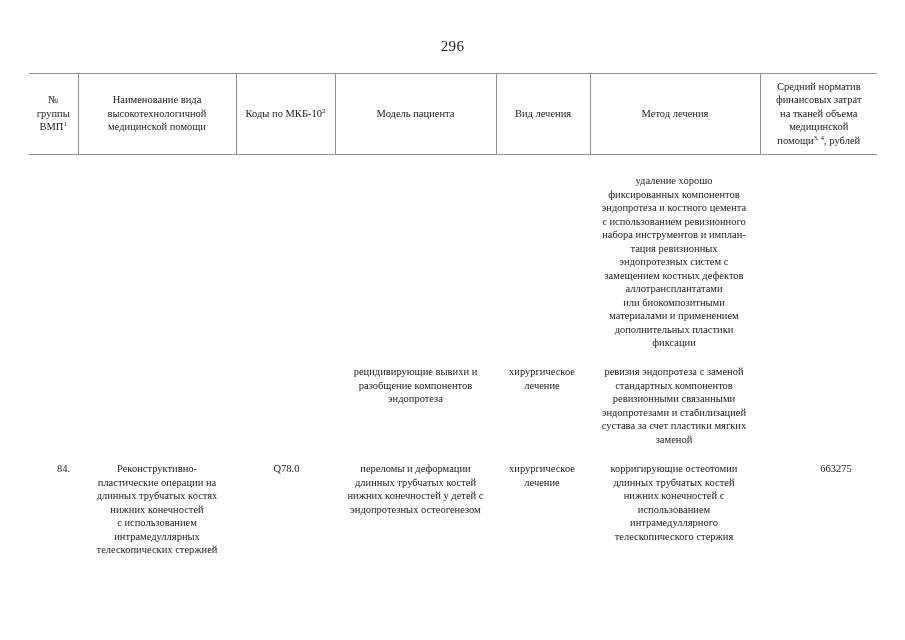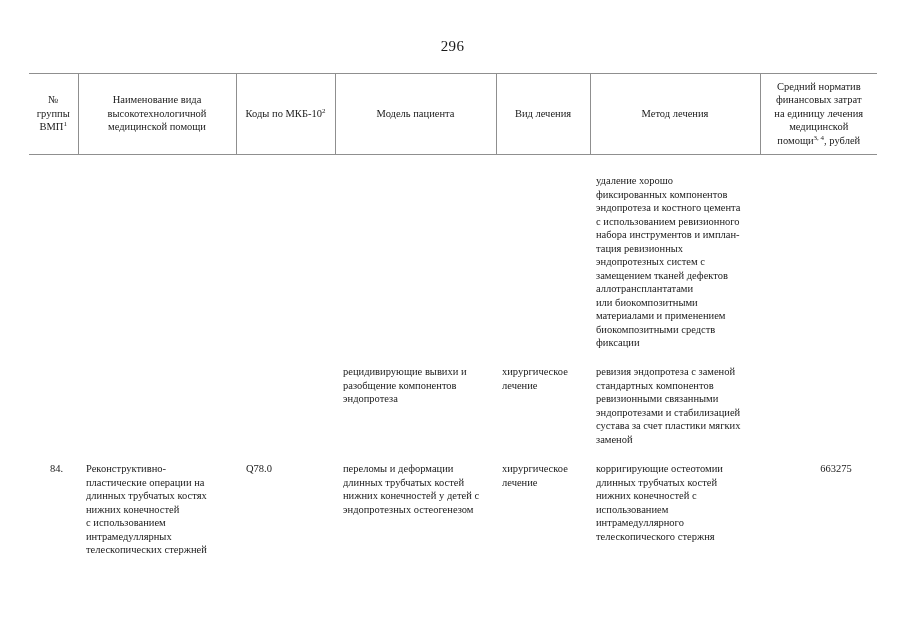--- a/index.html
+++ b/index.html
@@ -66,24 +66,24 @@
   }
   .doc-table thead th.first { border-left: none; }
   .doc-table thead th.last  { border-right: none; }
 
   .doc-table tbody td {
     border: none;
     vertical-align: top;
     font-size: 10.5px;
     line-height: 1.285;
     padding: 0 8px 0 4px;
-    text-align: left;
+    text-align: center;
   }
   .doc-table tbody td.num {
-    text-align: center;
+    text-align: right;
     padding-left: 14px;
     white-space: nowrap;
   }
   .doc-table tbody td.cost {
     text-align: center;
     padding-left: 43px;
     white-space: nowrap;
   }
   .doc-table tbody td.codes {
     padding-left: 10px;
@@ -137,21 +137,21 @@
           </th>
         <th class="cell-lines">
             <span>Вид лечения</span>
           </th>
         <th class="cell-lines">
             <span>Метод лечения</span>
           </th>
         <th class="last cell-lines">
             <span>Средний норматив</span>
             <span>финансовых затрат</span>
-            <span>на единицу лечения</span>
+            <span>на тканей объема</span>
             <span>медицинской</span>
             <span>помощи<sup>3, 4</sup>, рублей</span>
           </th>
       </tr>
     </thead>
     <tbody>
       <tr class="spacer-row">
         <td colspan="7"></td>
       </tr>
     <tr>
@@ -161,25 +161,25 @@
           <td class="model cell-lines"></td>
           <td class="kind cell-lines"></td>
           <td class="method cell-lines">
             <span>удаление хорошо</span>
             <span>фиксированных компонентов</span>
             <span>эндопротеза и костного цемента</span>
             <span>с использованием ревизионного</span>
             <span>набора инструментов и имплан-</span>
             <span>тация ревизионных</span>
             <span>эндопротезных систем с</span>
-            <span>замещением тканей дефектов</span>
+            <span>замещением костных дефектов</span>
             <span>аллотрансплантатами</span>
             <span>или биокомпозитными</span>
             <span>материалами и применением</span>
-            <span>биокомпозитными средств</span>
+            <span>дополнительных пластики</span>
             <span>фиксации</span>
           </td>
           <td class="cost cell-lines"></td>
         </tr>
         <tr class="gap-row">
           <td colspan="7"></td>
         </tr>
         <tr>
           <td class="num cell-lines"></td>
           <td class="name cell-lines"></td>

